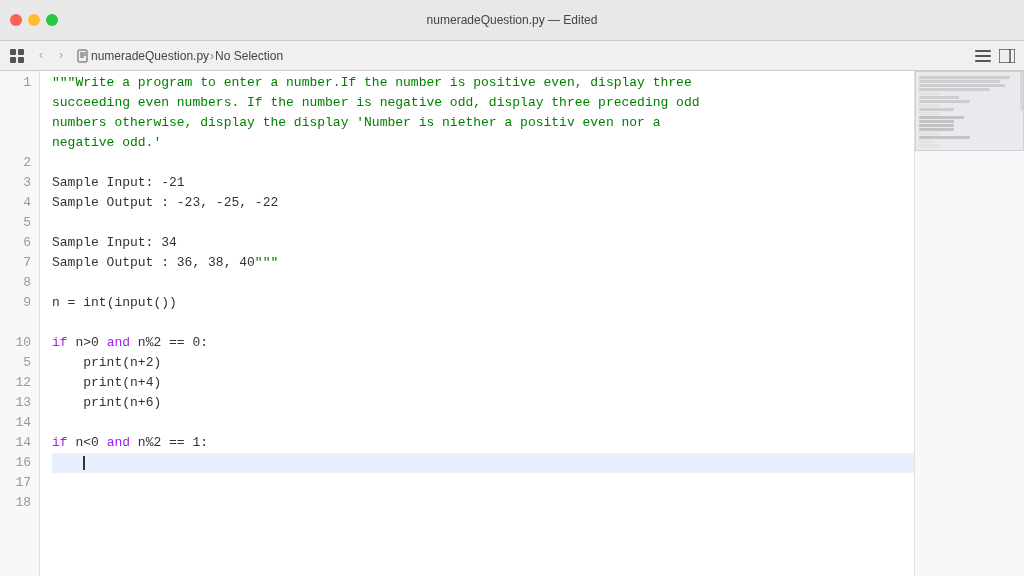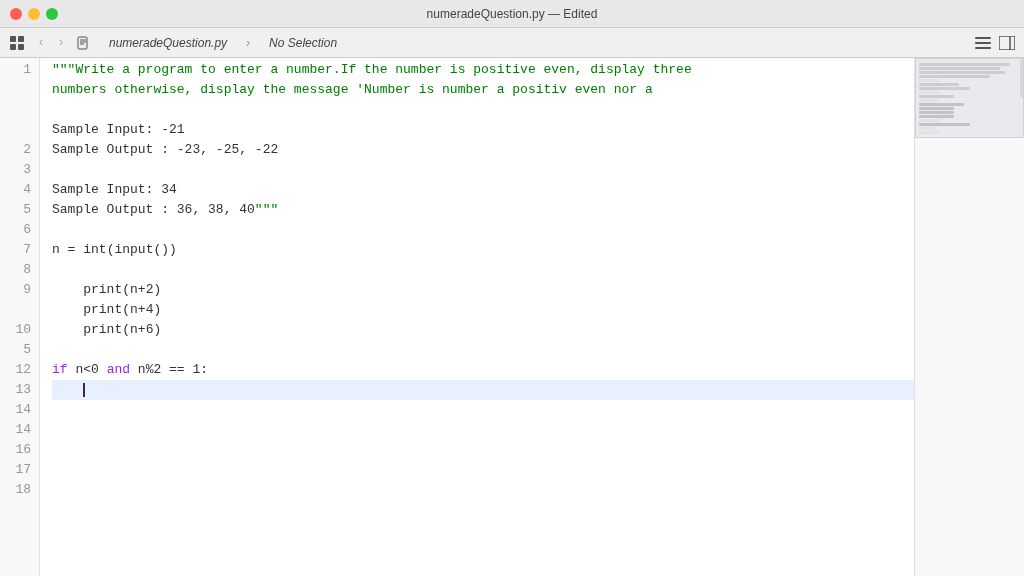--- a/index.html
+++ b/index.html
@@ -6,21 +6,21 @@
     body {
       width: 1024px;
       height: 576px;
       background: #f5f5f5;
       font-family: 'Courier New', Courier, monospace;
       overflow: hidden;
     }
 
     
     .title-bar {
-      height: 28px;
+      height: 41px;
       background: #e8e8e8;
       display: flex;
       align-items: center;
       border-bottom: 1px solid #ccc;
       position: relative;
     }
     .traffic-lights {
       display: flex;
       gap: 6px;
       padding-left: 10px;
@@ -66,22 +66,21 @@
       display: flex;
       align-items: center;
       gap: 2px;
     }
     .breadcrumb {
       font-size: 12px;
       color: #444;
       font-family: -apple-system, BlinkMacSystemFont, sans-serif;
       display: flex;
       align-items: center;
-      gap: 19px;
-      font-style: italic;
+      gap: 1px;
     }
     .breadcrumb-sep {
       color: #888;
     }
     .toolbar-right {
       margin-left: auto;
       display: flex;
       gap: 6px;
     }
 
@@ -263,40 +262,43 @@
           <div>14</div>
           <div>16</div>
           <div>17</div>
           <div>18</div>
         </div>
 
         <div class="code-content">
 
           <div class="code-line"><span class="str">"""Write a program to enter a number.If the number is positive even, display three</span></div>
 
-          <div class="code-line"><span class="str">numbers otherwise, display the message 'Number is number a positiv even nor a</span></div>
+          <div class="code-line"><span class="str">succeeding even numbers. If the number is negative odd, display three preceding odd</span></div>
+          <div class="code-line"><span class="str">numbers otherwise, display the display 'Number is niether a positiv even nor a</span></div>
+          <div class="code-line"><span class="str">negative odd.'</span></div>
 
           <div class="code-line">&nbsp;</div>
 
           <div class="code-line">Sample Input: -21</div>
 
           <div class="code-line">Sample Output : -23, -25, -22</div>
 
           <div class="code-line">&nbsp;</div>
 
           <div class="code-line">Sample Input: 34</div>
 
           <div class="code-line"><span>Sample Output : 36, 38, 40</span><span class="str">"""</span></div>
 
           <div class="code-line">&nbsp;</div>
 
           <div class="code-line">n = <span class="fn">int</span>(<span class="fn">input</span>())</div>
 
           <div class="code-line">&nbsp;</div>
 
+          <div class="code-line"><span class="kw">if</span> n&gt;0 <span class="kw">and</span> n%2 == 0:</div>
 
           <div class="code-line">    <span class="fn">print</span>(n+2)</div>
 
           <div class="code-line">    <span class="fn">print</span>(n+4)</div>
 
           <div class="code-line">    <span class="fn">print</span>(n+6)</div>
 
           <div class="code-line">&nbsp;</div>
 
           <div class="code-line"><span class="kw">if</span> n&lt;0 <span class="kw">and</span> n%2 == 1:</div>

